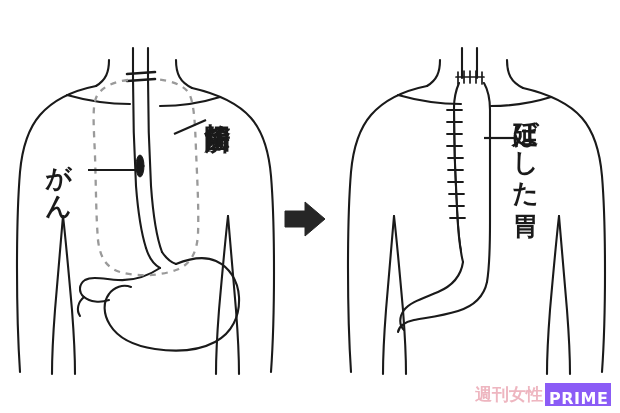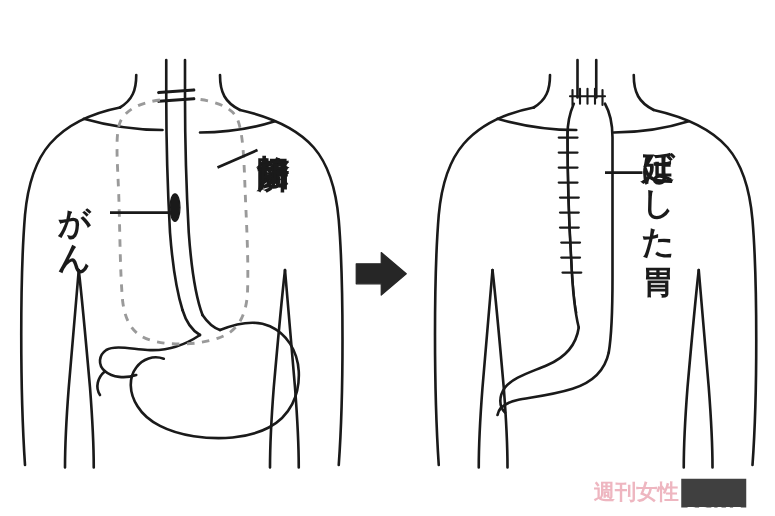--- a/index.html
+++ b/index.html
@@ -67,27 +67,27 @@
     background: #ffffff;
     color: #eeb6c0;
     font-family: "DejaVu Sans", "Liberation Sans", sans-serif;
     font-weight: 700;
     font-size: 17px;
     line-height: 23px;
     padding: 0 2px;
     letter-spacing: 0px;
   }
   #watermark-prime {
-    background: #404040;
+    background: #8b5cf6;
     color: #ffffff;
     font-family: "DejaVu Sans", "Liberation Sans", sans-serif;
     font-weight: 700;
-    font-size: 12px;
+    font-size: 16px;
     line-height: 23px;
-    padding: 16px 3px 0 4px;
+    padding: 4px 3px 0 4px;
     letter-spacing: 0.5px;
   }
 </style>
 </head>
 <body>
 
 <div id="canvas">
 
   <svg id="figure-svg" viewBox="0 0 620 413" xmlns="http://www.w3.org/2000/svg">
 

